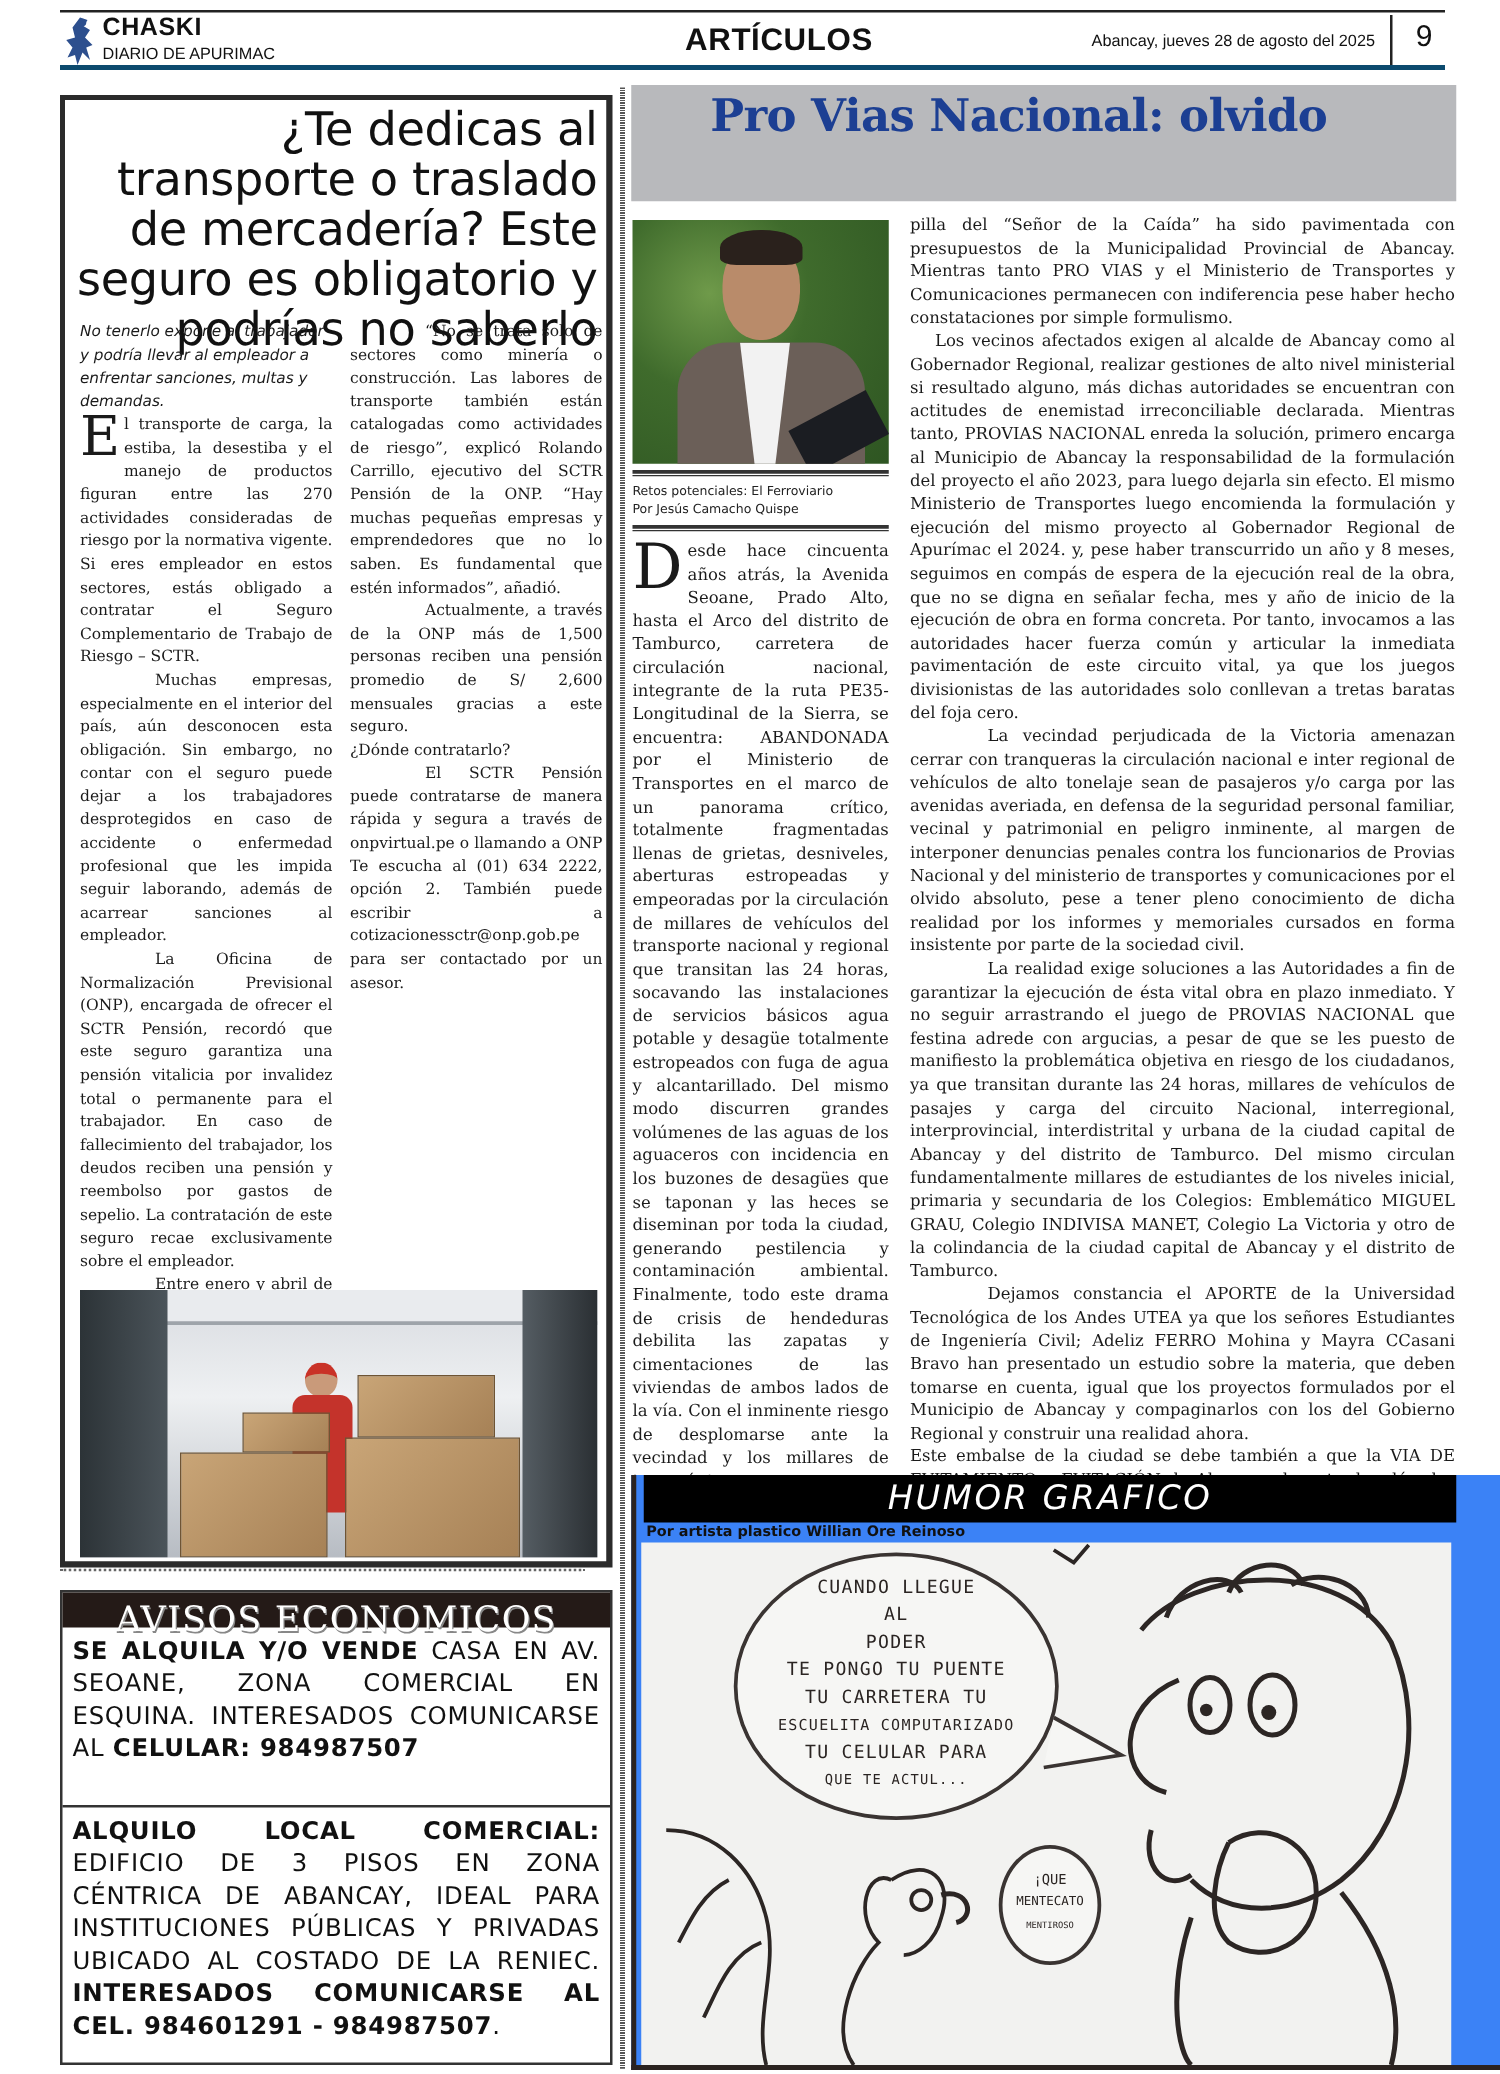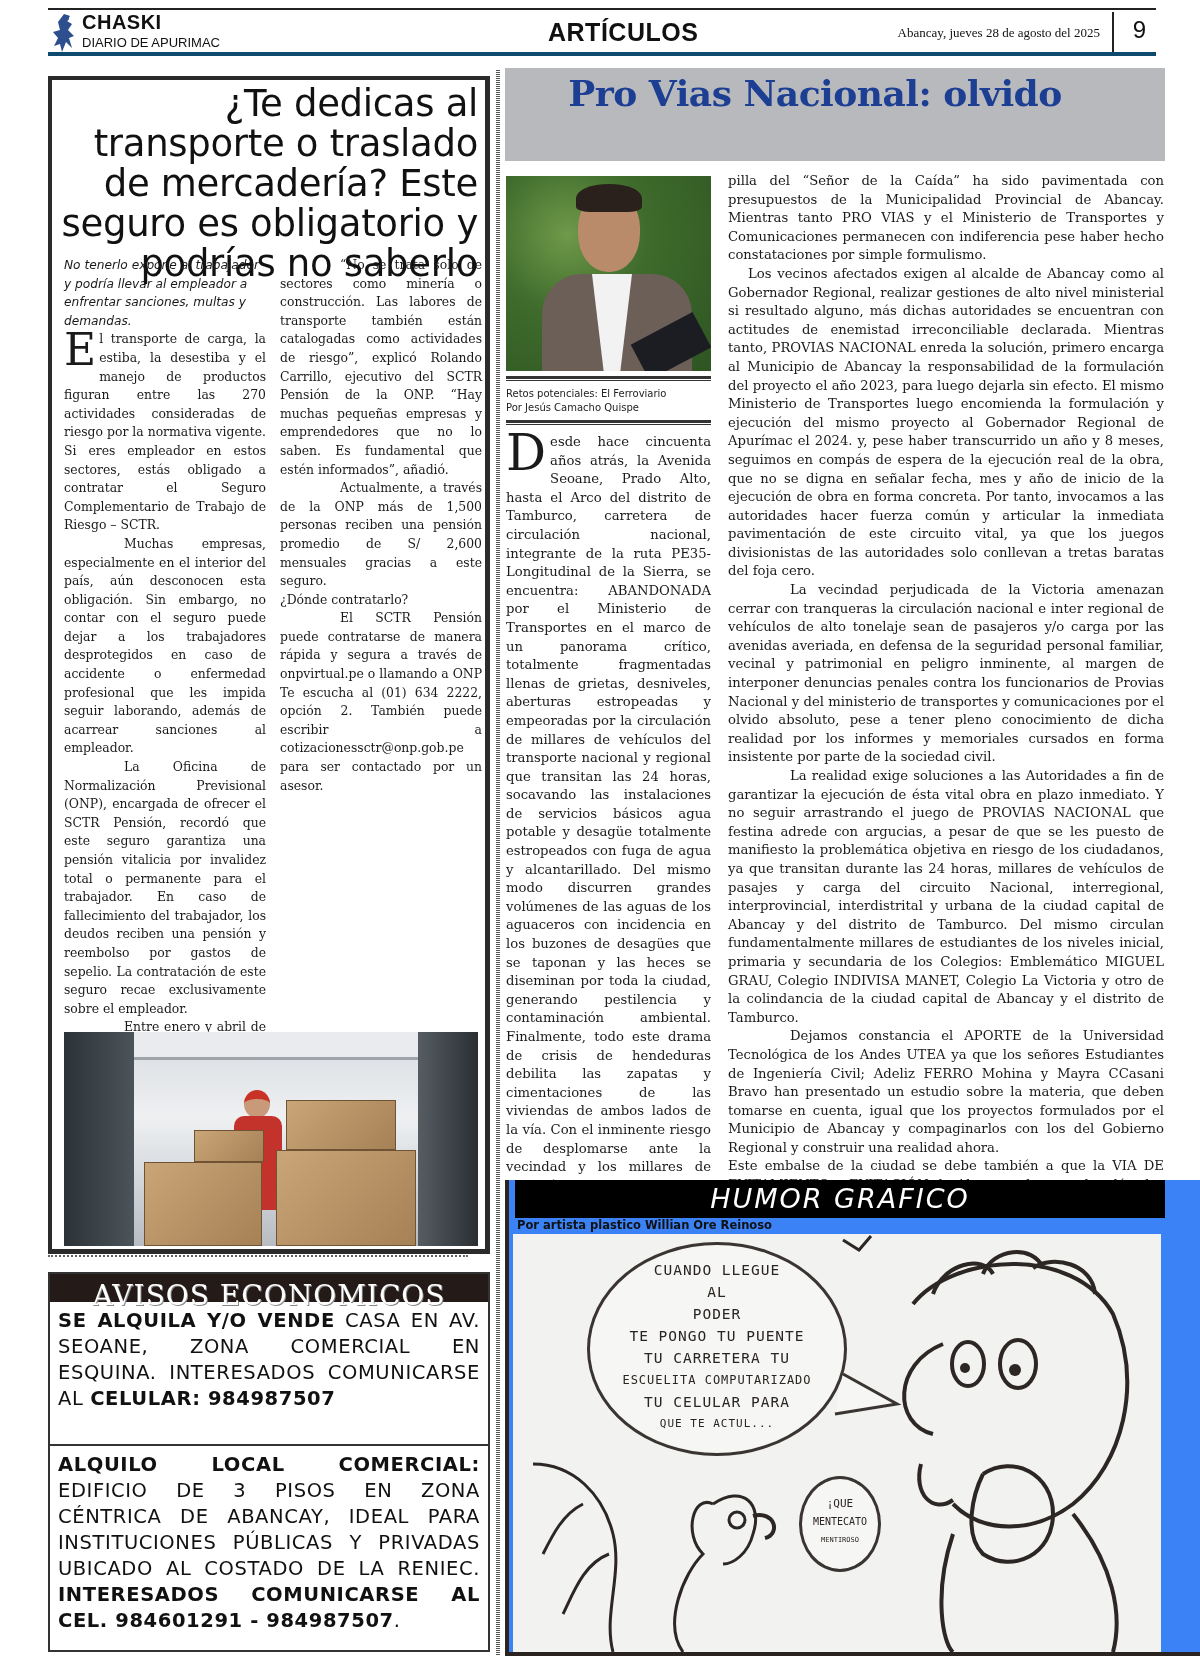--- a/index.html
+++ b/index.html
@@ -9,21 +9,21 @@
   
   .masthead { position: absolute; left: 48px; top: 8px; width: 1108px; height: 48px;
     border-top: 2px solid #222; border-bottom: 4px solid #0c4a6e; }
   .logo-icon { position: absolute; left: 2px; top: 2px; width: 30px; height: 42px; }
   .logo-name { position: absolute; left: 34px; top: 1px; font-family: "Liberation Sans", sans-serif;
     font-weight: bold; font-size: 20px; letter-spacing: 0.5px; color: #111; }
   .logo-sub { position: absolute; left: 34px; top: 25px; font-family: "Liberation Sans", sans-serif;
     font-size: 13px; color: #111; }
   .section-title { position: absolute; left: 500px; top: 8px; font-family: "Liberation Sans", sans-serif;
     font-weight: bold; font-size: 25px; letter-spacing: 0.5px; color: #111; }
-  .edition-date { position: absolute; right: 56px; top: 15px; font-family: Liberation Serif, serif;
+  .edition-date { position: absolute; right: 56px; top: 15px; font-family: Liberation Sans, sans-serif;
     font-size: 13px; color: #111; }
   .page-sep { position: absolute; right: 42px; top: 2px; width: 2px; height: 40px; background: #222; }
   .page-number { position: absolute; right: 10px; top: 6px; font-family: "Liberation Sans", sans-serif;
     font-size: 24px; color: #111; }
 
   
   .left-article { position: absolute; left: 48px; top: 76px; width: 442px; height: 1178px;
     border: 4px solid #2b2b2b; border-right-width: 5px; border-bottom-width: 5px; background: #fff; }
   .la-headline { position: absolute; left: 6px; top: 4px; width: 420px; text-align: right;
     font-family: "DejaVu Sans", sans-serif; font-weight: normal; font-size: 37px; line-height: 40px; color: #111;

